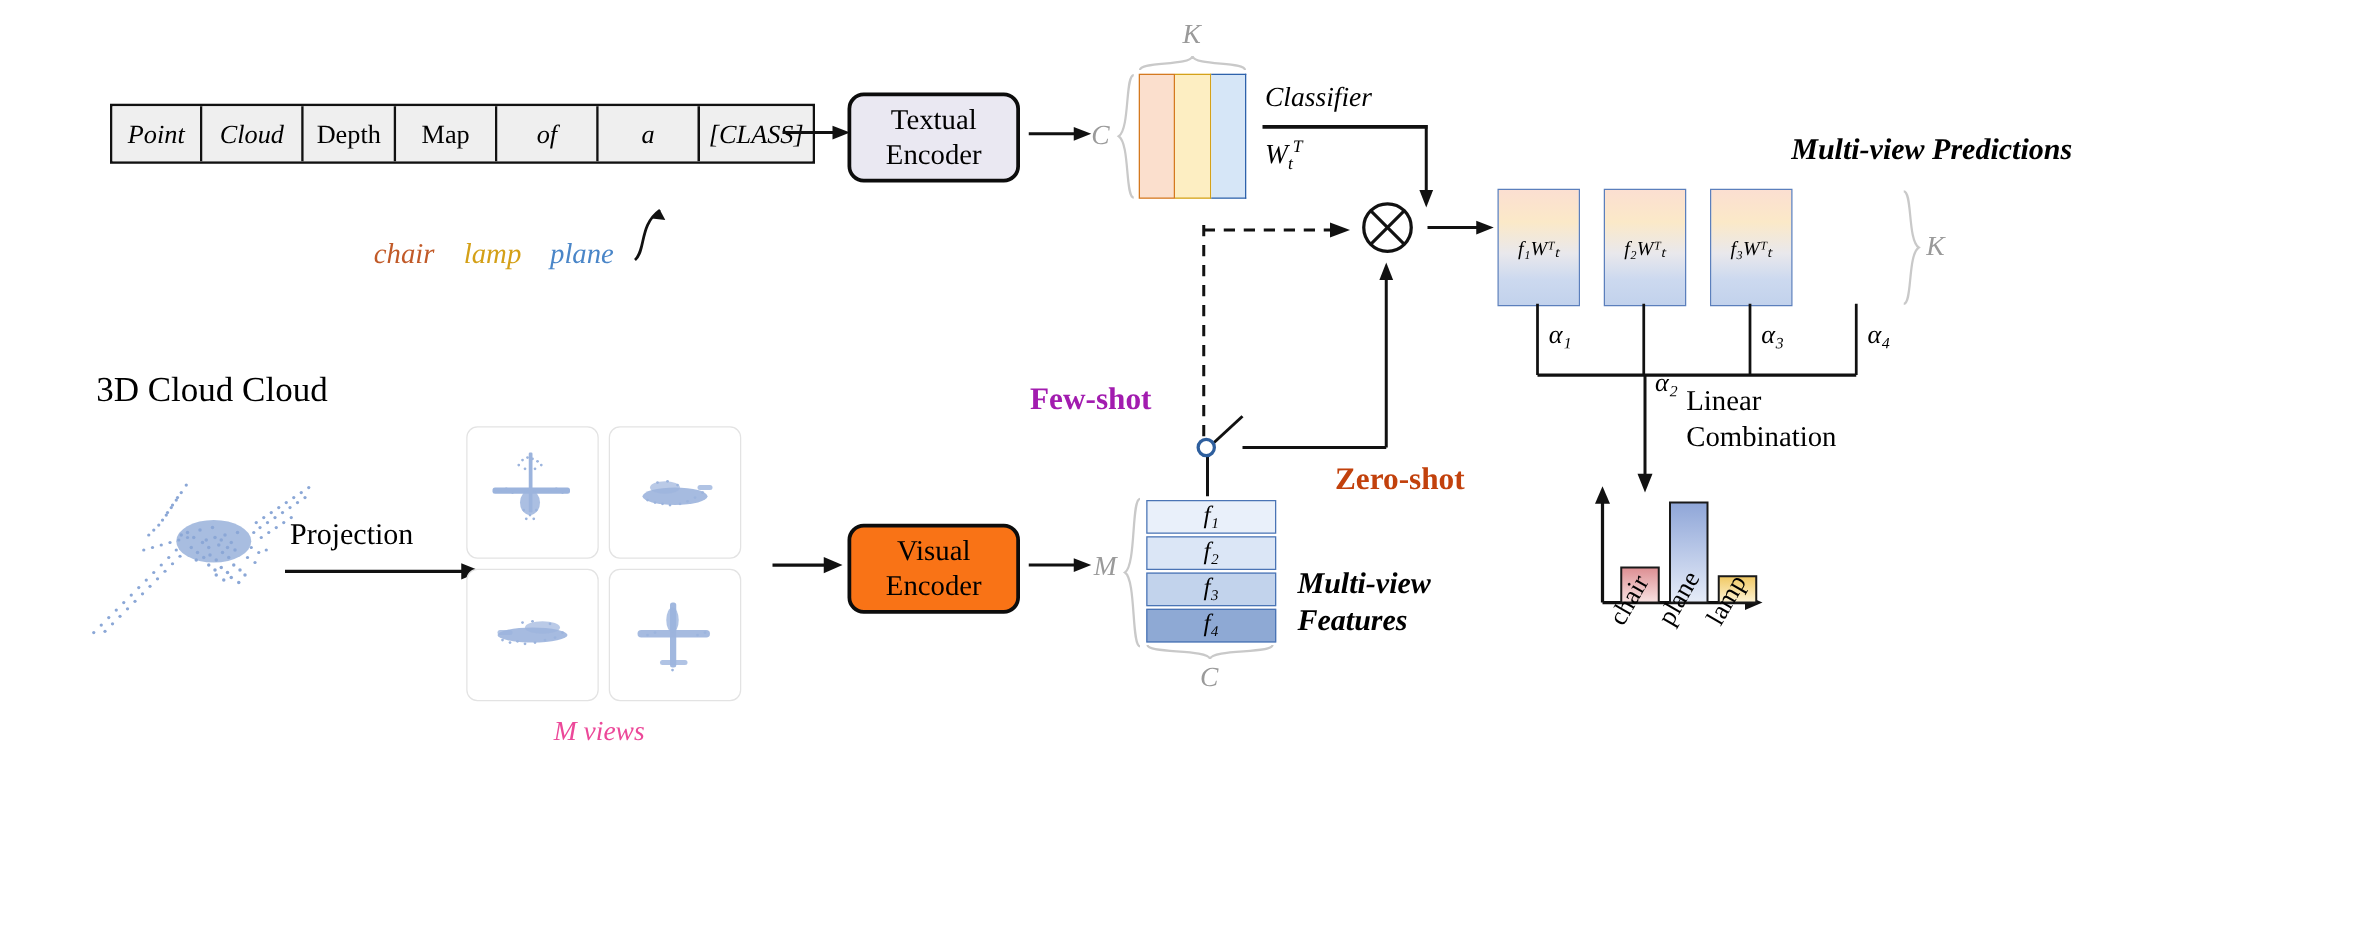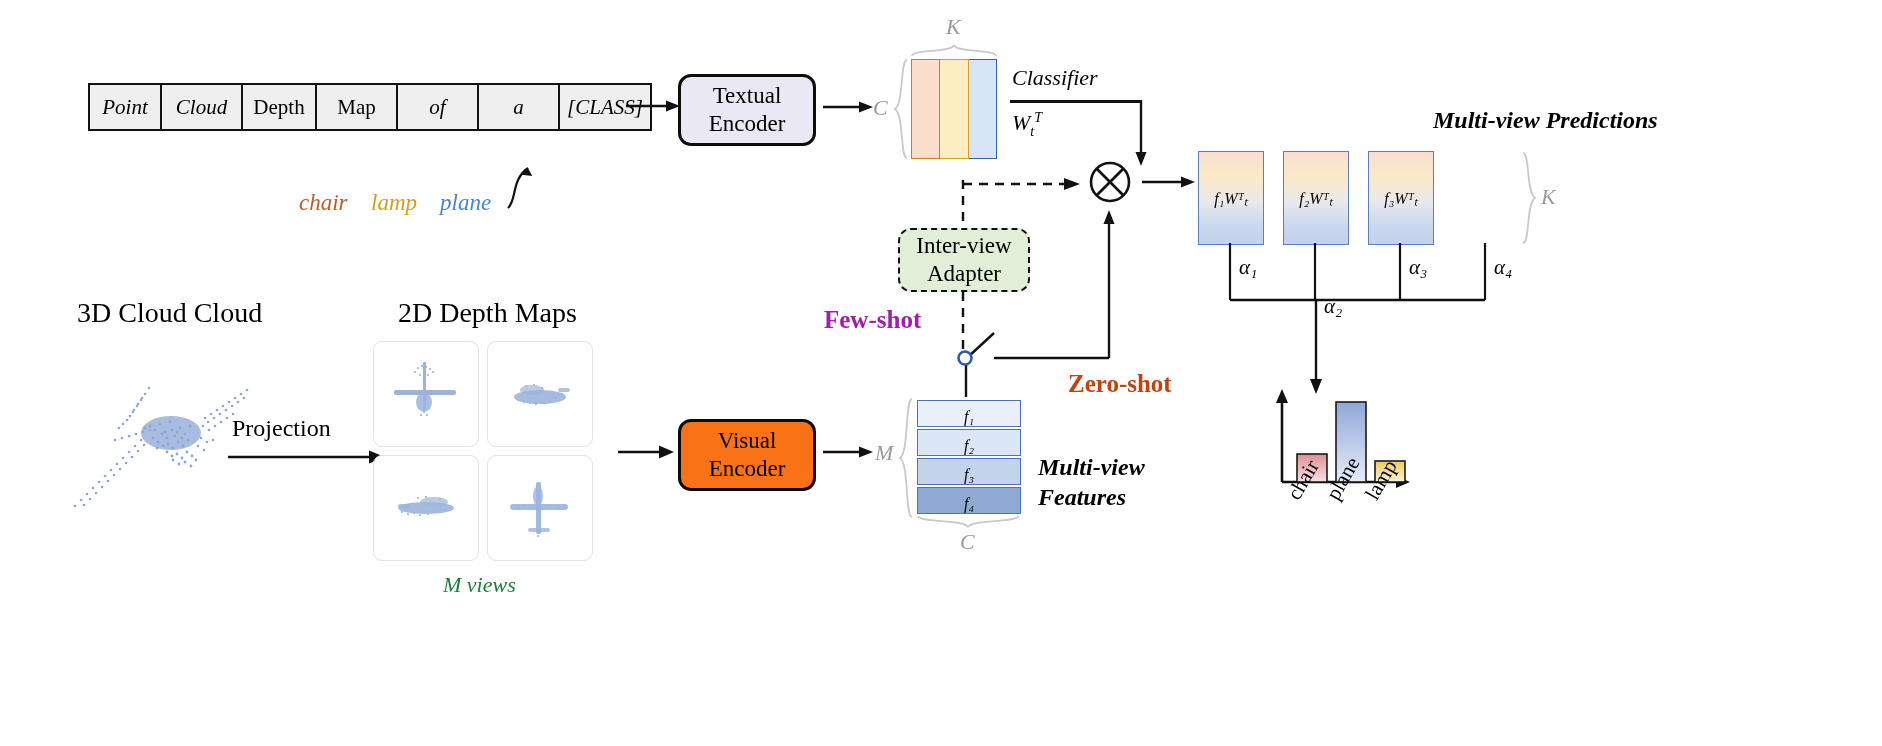--- a/index.html
+++ b/index.html
@@ -29,21 +29,21 @@
   .c-orange{background:#fbdfcd;border:1.6px solid #d4791f;}
   .c-yellow{background:#fdeec2;border:1.6px solid #d4a119;border-left:none;}
   .c-blue{background:#d6e6f7;border:1.6px solid #2e62ab;border-left:none;}
 
   
   .pred{border:1.8px solid #5b7fbc;
         background:linear-gradient(to bottom,#fbdfd1 0%,#fbe9c8 28%,#e9e8ec 55%,#ccd9ef 78%,#c2d2ec 100%);
         display:flex;align-items:center;justify-content:center;font-size:16px;}
 
   
-  .feat{border:1.7px solid #4a74b5;display:flex;align-items:flex-end;justify-content:center;font-size:16px;}
+  .feat{border:1.7px solid #4a74b5;display:flex;align-items:flex-start;justify-content:center;font-size:20px;}
   .f1{background:#e9f0fa;}
   .f2{background:#dbe6f6;}
   .f3{background:#c2d3ec;}
   .f4{background:#8ea9d4;}
 
   
   .dm{border:1px solid #e3e3e3;border-radius:9px;background:#fff;overflow:hidden;}
 
   
   .grey{color:#9a9a9a;}
@@ -125,24 +125,20 @@
 
   <svg class="abs" style="left:960px;top:176px;width:128px;height:20px;">
     <line x1="3" y1="8" x2="104" y2="8" stroke="#111" stroke-width="2.4" stroke-dasharray="9,7"></line>
     <path d="M 120,8 L 104,2 L 104,14 Z" fill="#111"></path>
   </svg>
 
   <svg class="abs" style="left:957px;top:180px;width:12px;height:190px;">
     <line x1="6" y1="0" x2="6" y2="188" stroke="#111" stroke-width="2.4" stroke-dasharray="9,7"></line>
   </svg>
 
-  <div class="abs adapter" style="left:898px;top:228px;width:128px;height:60px;">
-    <div>Inter-view</div>
-    <div>Adapter</div>
-  </div>
 
   <div class="abs greyd" style="left:824px;top:306px;font-size:25px;font-weight:bold;color:#a21caf;">Few-shot</div>
 
   <div class="abs greyd" style="left:1068px;top:370px;font-size:25px;font-weight:bold;color:#c2410c;">Zero-shot</div>
 
   <svg class="abs" style="left:946px;top:345px;width:180px;height:120px;">
 
     <line x1="20" y1="18" x2="20" y2="52" stroke="#111" stroke-width="2.4"></line>
 
     <line x1="22" y1="12" x2="48" y2="-12" stroke="#111" stroke-width="2.4"></line>
@@ -187,20 +183,24 @@
   </svg>
   <div class="abs ital" style="left:1239px;top:255px;font-size:21px;">α₁</div>
   <div class="abs ital" style="left:1324px;top:255px;font-size:21px;margin-top:39px;">α₂</div>
   <div class="abs ital" style="left:1409px;top:255px;font-size:21px;">α₃</div>
   <div class="abs ital" style="left:1494px;top:255px;font-size:21px;">α₄</div>
 
   <svg class="abs" style="left:1306px;top:300px;width:22px;height:96px;">
     <line x1="10" y1="0" x2="10" y2="80" stroke="#111" stroke-width="2.4"></line>
     <path d="M 10,94 L 4,79 L 16,79 Z" fill="#111"></path>
   </svg>
+  <div class="abs" style="left:1349px;top:307px;font-size:23px;line-height:1.25;">
+    <div>Linear</div>
+    <div>Combination</div>
+  </div>
 
   <svg class="abs" style="left:1264px;top:386px;width:160px;height:110px;">
     <defs>
       <linearGradient id="gChair" x1="0" y1="0" x2="0" y2="1">
         <stop offset="0%" stop-color="#dd8e92"></stop>
           <stop offset="100%" stop-color="#f8e2e2"></stop>
       </linearGradient>
       <linearGradient id="gPlane" x1="0" y1="0" x2="0" y2="1">
         <stop offset="0%" stop-color="#8fa6d8"></stop>
           <stop offset="100%" stop-color="#e6ecf8"></stop>
@@ -354,21 +354,20 @@
       </g>
     </g>
   </svg>
 
   <div class="abs" style="left:232px;top:415px;font-size:24px;">Projection</div>
   <svg class="abs" style="left:228px;top:447px;width:160px;height:20px;">
     <line x1="0" y1="10" x2="142" y2="10" stroke="#111" stroke-width="2.6"></line>
     <path d="M 157,10 L 141,3.5 L 141,16.5 Z" fill="#111"></path>
   </svg>
 
-  <div class="abs" style="left:398px;top:297px;font-size:28px;">2D Depth Maps</div>
 
   <div class="abs dm" style="left:373px;top:341px;width:104px;height:104px;">
     <svg width="104" height="104">
       <g fill="#9cb4dd">
         <rect x="49" y="20" width="3" height="48" rx="1"></rect>
         <rect x="20" y="48" width="62" height="5" rx="2"></rect>
         <circle cx="44" cy="26" r="1.1"></circle>
           <circle cx="48" cy="24" r="1.1"></circle>
           <circle cx="52" cy="25" r="1.1"></circle>
         <circle cx="56" cy="27" r="1.1"></circle>
@@ -440,21 +439,21 @@
         <ellipse cx="50" cy="40" rx="5" ry="10" opacity="0.8"></ellipse>
         <circle cx="30" cy="52" r="1.1"></circle>
           <circle cx="36" cy="50" r="1.1"></circle>
           <circle cx="70" cy="52" r="1.1"></circle>
         <circle cx="76" cy="50" r="1.1"></circle>
           <circle cx="50" cy="80" r="1.1"></circle>
       </g>
     </svg>
   </div>
 
-  <div class="abs grey ital" style="left:443px;top:572px;font-size:22px;color:#15803d;">M views</div>
+  <div class="abs grey ital" style="left:443px;top:572px;font-size:22px;color:#ec4899;">M views</div>
 
   <svg class="abs" style="left:618px;top:442px;width:58px;height:20px;">
     <line x1="0" y1="10" x2="42" y2="10" stroke="#111" stroke-width="2.6"></line>
     <path d="M 56,10 L 41,3.5 L 41,16.5 Z" fill="#111"></path>
   </svg>
 
   <div class="abs enc enc-vis" style="left:678px;top:419px;width:132px;height:66px;">
     <div>Visual</div>
     <div>Encoder</div>
   </div>

